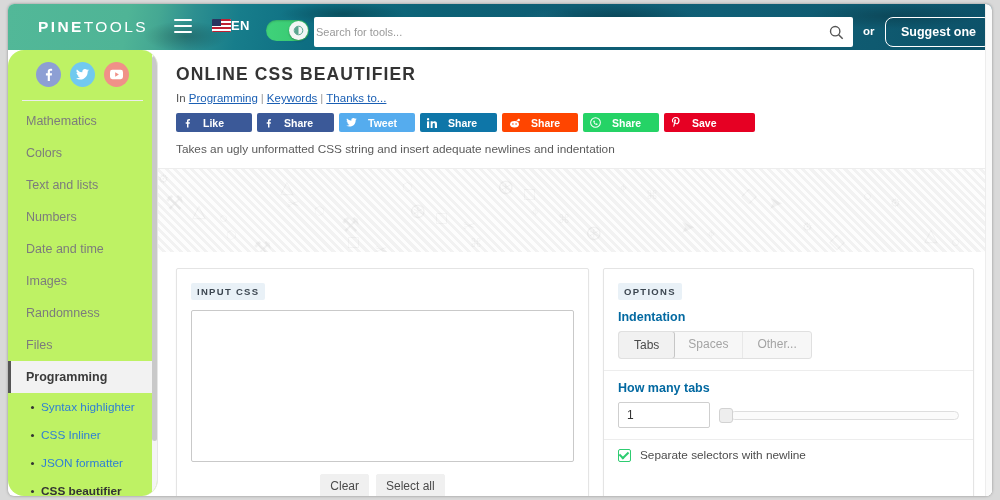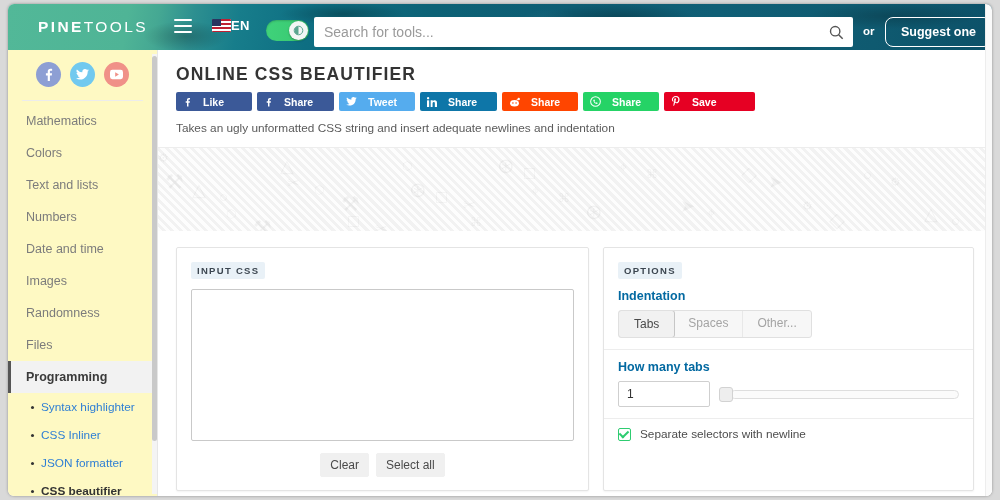--- a/index.html
+++ b/index.html
@@ -90,21 +90,21 @@
   #theme-toggle .knob svg { display: block; }
 
   #search-wrap {
     position: absolute; left: 306px; top: 13px;
     width: 539px; height: 30px;
     background: #fff; border-radius: 2px;
     display: flex; align-items: center;
   }
   #search-input {
     flex: 1; border: 0; outline: 0; height: 100%;
-    padding: 0 10px; font-size: 14px; color: #444;
+    padding: 0 2px; font-size: 11px; color: #444;
     font-family: "Liberation Sans", sans-serif; background: transparent;
   }
   #search-input::placeholder { color: #9a9a9a; }
   #search-btn { width: 34px; height: 100%; display: flex;
                 align-items: center; justify-content: center; cursor: pointer; }
 
   #or { position: absolute; left: 855px; top: 21px;
         color: #fff; font-size: 11.5px; font-weight: 700; }
   #suggest {
     position: absolute; left: 877px; top: 13px;
@@ -112,23 +112,24 @@
     display: flex; align-items: center; justify-content: center;
     border: 1.5px solid #ffffff; border-radius: 8px;
     color: #fff; font-size: 12.5px; font-weight: 700; cursor: pointer;
     white-space: nowrap;
   }
 
   
   #sidebar {
     position: absolute; left: 0; top: 46px;
     width: 150px; height: 446px;
-    background: #fef9c3;
+    background: #bef264;
     border-right: 1px solid #e6e6e6;
     overflow: hidden;
+    border-radius: 16px;
   }
   #social {
     display: flex; gap: 9px; justify-content: center;
     padding: 12px 0 13px 0;
   }
   .sicon { width: 25px; height: 25px; border-radius: 50%;
            display: flex; align-items: center; justify-content: center;
            cursor: pointer; }
   .sicon.fb { background: #8d9fd4; }
   .sicon.tw { background: #71c9ef; }
@@ -414,20 +415,24 @@
 
     <div id="sb-scroll-track"></div>
     <div id="sb-scroll-thumb"></div>
   </div>
 
   <div id="content">
 
     <div id="head-block">
       <div id="page-title">ONLINE CSS BEAUTIFIER</div>
 
+      <div id="breadcrumb">
+        <span>In</span>
+        <a>Programming</a><span class="sep">|</span><a>Keywords</a><span class="sep">|</span><a>Thanks to...</a>
+      </div>
 
       <div id="share-row">
           <div class="share-btn sb-fb">
             <span style="display: flex;">
               <svg width="9" height="10" viewBox="0 0 12 12">
                 <path d="M7.3 12V6.9h1.7l.26-2H7.3V3.6c0-.58.16-.97 1-.97h1.06V.84C9.18.81 8.56.75 7.84.75 6.33.75 5.3 1.67 5.3 3.36V4.9H3.6v2h1.7V12z" fill="#fff"></path>
               </svg>
             </span>
             <span class="lbl">Like</span>
           </div>

